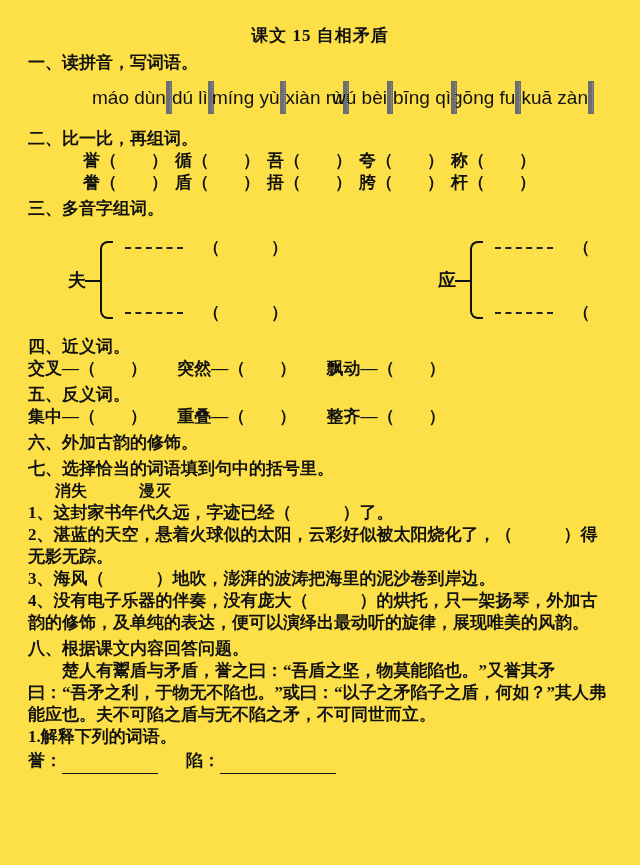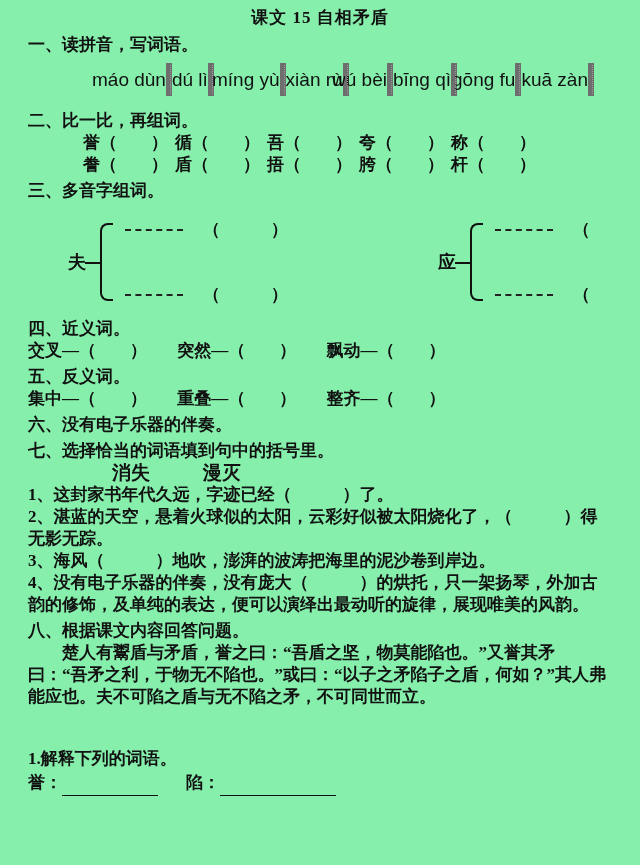--- a/index.html
+++ b/index.html
@@ -2,21 +2,21 @@
 <html><head>
 <meta charset="utf-8">
 <style>
   * { margin:0; padding:0; box-sizing:border-box; }
   html,body { background:#ffffff; }
   body {
     width:640px; height:865px; overflow:hidden;
     font-family:"Liberation Serif","DejaVu Serif",serif;
     color:#111; font-weight:700;
   }
-  .page { width:640px; height:865px; padding:6px 28px 0 28px; background:#86efac; }
+  .page { width:640px; height:865px; padding:24px 28px 0 28px; background:#fde047; }
 
   .title { text-align:center; font-size:17px; line-height:24px; letter-spacing:1px; }
 
   .heading { font-size:17px; line-height:22px; margin-top:4px; }
 
   
   .pinyin-block { display:flex; padding-left:64px; gap:44px; margin-top:2px; }
   .py-col { display:flex; flex-direction:row; align-items:center; width:76px; }
   .pinyin {
     font-family:"Liberation Sans","DejaVu Sans",sans-serif;
@@ -61,27 +61,27 @@
   .dy-branch { display:flex; align-items:center; }
   .dash-blank { width:58px; border-bottom:2px dashed #222; height:2px; margin-right:20px; }
   .dy-paren { font-size:17px; white-space:nowrap; }
 
   
   .inline-row { font-size:17px; line-height:22px; white-space:nowrap; }
   .inline-row span { margin-right:26px;text-align:center; }
   .inline-row.tight span { margin-right:34px; }
 
   
-  .word-bank { margin-left:84px; font-size:19px; line-height:22px; }
+  .word-bank { margin-left:27px; font-size:16px; line-height:22px; }
   .word-bank span { margin-right:48px; }
   .item { font-size:17px; line-height:22px; }
 
   
   .passage { font-size:17px; line-height:22px; text-indent:2em; }
-  .sub-heading { font-size:17px; line-height:22px;margin-top:40px; }
+  .sub-heading { font-size:17px; line-height:22px; }
   .blank-row { display:flex; align-items:flex-end; font-size:17px; line-height:26px; }
   .uline { display:inline-block; border-bottom:1.5px solid #111; height:20px; }
   .uline.w1 { width:96px; margin-right:28px; }
   .uline.w2 { width:116px; }
 </style>
 </head>
 <body>
 
 <div class="page">
 
@@ -194,21 +194,21 @@
     <span>飘动—（　　）</span>
   </div>
 
   <div class="heading">五、反义词。</div>
   <div class="inline-row">
     <span>集中—（　　）</span>
     <span>重叠—（　　）</span>
     <span>整齐—（　　）</span>
   </div>
 
-  <div class="heading">六、没有电子乐器的伴奏。</div>
+  <div class="heading">六、外加古韵的修饰。</div>
 
   <div class="heading">七、选择恰当的词语填到句中的括号里。</div>
   <div class="word-bank">
     <span>消失</span>
     <span>漫灭</span>
   </div>
   <p class="item">1、这封家书年代久远，字迹已经（　　　）了。</p>
   <p class="item">2、湛蓝的天空，悬着火球似的太阳，云彩好似被太阳烧化了，（　　　）得无影无踪。</p>
   <p class="item">3、海风（　　　）地吹，澎湃的波涛把海里的泥沙卷到岸边。</p>
   <p class="item">4、没有电子乐器的伴奏，没有庞大（　　　）的烘托，只一架扬琴，外加古韵的修饰，及单纯的表达，便可以演绎出最动听的旋律，展现唯美的风韵。</p>

